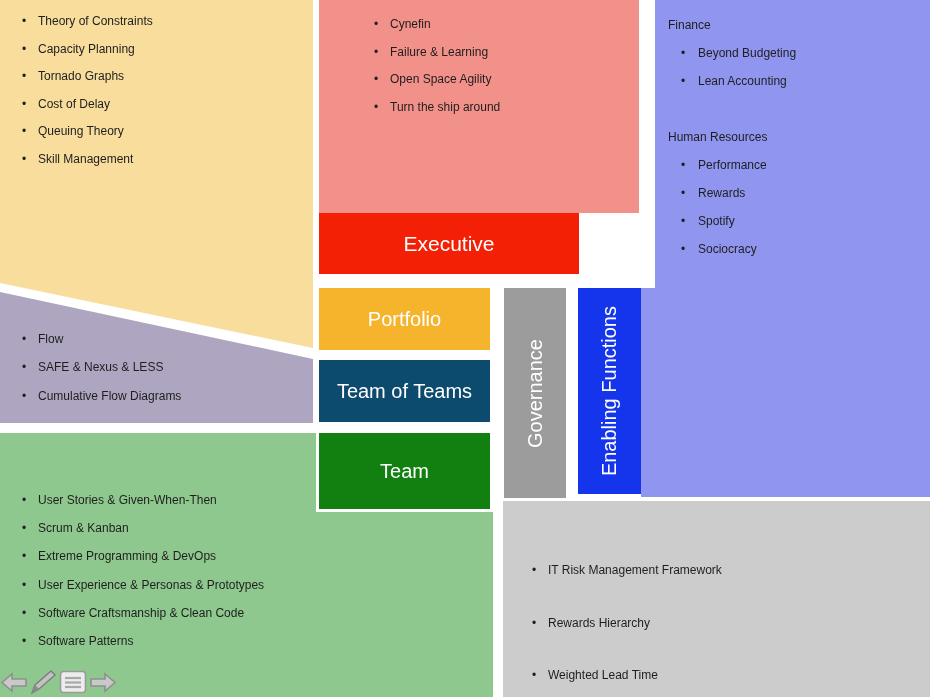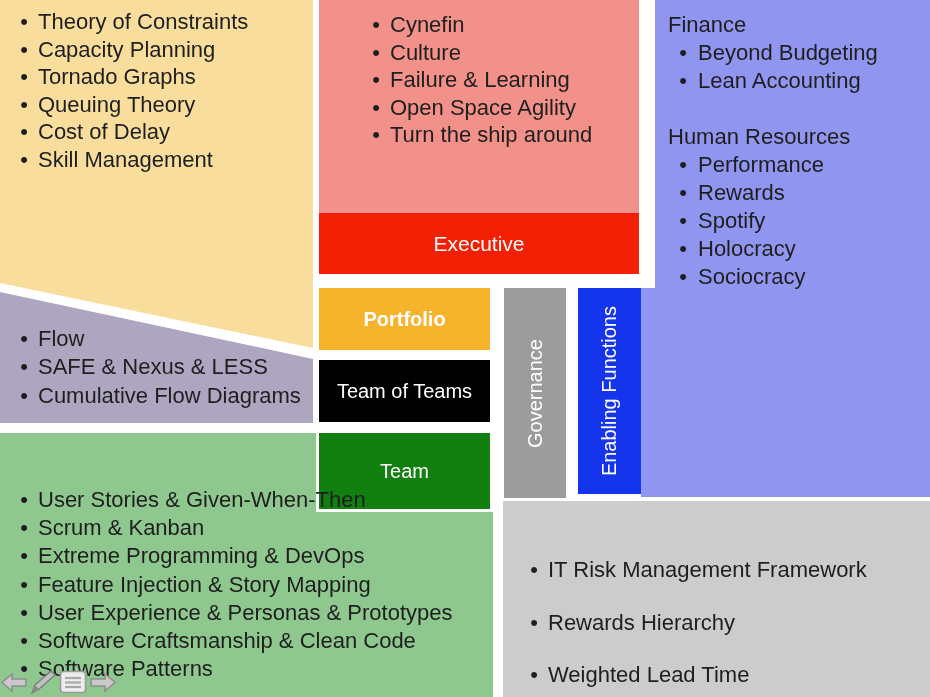--- a/index.html
+++ b/index.html
@@ -19,31 +19,31 @@
     clip-path:polygon(0 4px,313px 71px,313px 135px,0 135px);}
   .green-region{left:0;top:433px;width:493px;height:264px;}
   .gray-region{left:503px;top:501px;width:427px;height:196px;}
 
   
   .level-bar{display:flex;align-items:center;justify-content:center;
     color:#ffffff;font-size:20px;outline:3px solid #ffffff;}
   .portfolio-bar{left:319px;top:288px;width:171px;height:62px;}
   .tot-bar{left:319px;top:360px;width:171px;height:62px;}
   .team-bar{left:319px;top:433px;width:171px;height:76px;}
-  .exec-bar{left:319px;top:213px;width:320px;height:61px;display:flex;
+  .exec-bar{left:319px;top:213px;width:260px;height:61px;display:flex;
     align-items:center;justify-content:center;color:#fff;font-size:21px;}
 
   
   .vbar{display:flex;align-items:center;justify-content:center;color:#ffffff;}
   .gov-bar{left:504px;top:288px;width:62px;height:210px;}
   .ef-bar{left:578px;top:288px;width:63px;height:206px;}
   .vtext{writing-mode:vertical-rl;transform:rotate(180deg);font-size:20px;white-space:nowrap;}
 
   
-  .list{font-size:22px;}
+  .list{font-size:12px;}
   .li{display:flex;line-height:27.5px;}
   .li::before{content:"\2022";flex:0 0 28px;text-align:center;}
   .hd{line-height:28px;}
   .spacer{height:28px;}
 
   .list-strategy{left:10px;top:8px;width:300px;}
   .list-exec{left:362px;top:11px;width:270px;}
   .list-enabling{left:668px;top:11px;width:258px;}
   .list-enabling .li{line-height:28px;}
   .list-enabling .li::before{flex:0 0 30px;}
@@ -75,36 +75,33 @@
     <div class="li">
         <span>Theory of Constraints</span>
       </div>
     <div class="li">
         <span>Capacity Planning</span>
       </div>
     <div class="li">
         <span>Tornado Graphs</span>
       </div>
     <div class="li">
+        <span>Cost of Delay</span>
+      </div>
+    <div class="li">
         <span>Queuing Theory</span>
       </div>
     <div class="li">
-        <span>Cost of Delay</span>
-      </div>
-    <div class="li">
         <span>Skill Management</span>
       </div>
   </div>
 
   <div class="abs list list-exec">
     <div class="li">
         <span>Cynefin</span>
-      </div>
-    <div class="li">
-        <span>Culture</span>
       </div>
     <div class="li">
         <span>Failure &amp; Learning</span>
       </div>
     <div class="li">
         <span>Open Space Agility</span>
       </div>
     <div class="li">
         <span>Turn the ship around</span>
       </div>
@@ -126,60 +123,54 @@
     <div class="li">
         <span>Performance</span>
       </div>
     <div class="li">
         <span>Rewards</span>
       </div>
     <div class="li">
         <span>Spotify</span>
       </div>
     <div class="li">
-        <span>Holocracy</span>
-      </div>
-    <div class="li">
         <span>Sociocracy</span>
       </div>
   </div>
 
-  <div class="abs level-bar portfolio-bar" style="background-color: rgb(246, 180, 45); font-weight: bold;">
+  <div class="abs level-bar portfolio-bar" style="background-color: rgb(246, 180, 45);">
     <span>Portfolio</span>
   </div>
   <div class="abs list list-mid">
     <div class="li">
         <span>Flow</span>
       </div>
     <div class="li">
         <span>SAFE &amp; Nexus &amp; LESS</span>
       </div>
     <div class="li">
         <span>Cumulative Flow Diagrams</span>
       </div>
   </div>
-  <div class="abs level-bar tot-bar" style="background-color: #000000;">
+  <div class="abs level-bar tot-bar" style="background-color: #0c4a6e;">
     <span>Team of Teams</span>
   </div>
 
   <div class="abs level-bar team-bar" style="background-color: rgb(17, 128, 17);">
     <span>Team</span>
   </div>
   <div class="abs list list-team">
     <div class="li">
         <span>User Stories &amp; Given-When-Then</span>
       </div>
     <div class="li">
         <span>Scrum &amp; Kanban</span>
       </div>
     <div class="li">
         <span>Extreme Programming &amp; DevOps</span>
-      </div>
-    <div class="li">
-        <span>Feature Injection &amp; Story Mapping</span>
       </div>
     <div class="li">
         <span>User Experience &amp; Personas &amp; Prototypes</span>
       </div>
     <div class="li">
         <span>Software Craftsmanship &amp; Clean Code</span>
       </div>
     <div class="li">
         <span>Software Patterns</span>
       </div>

